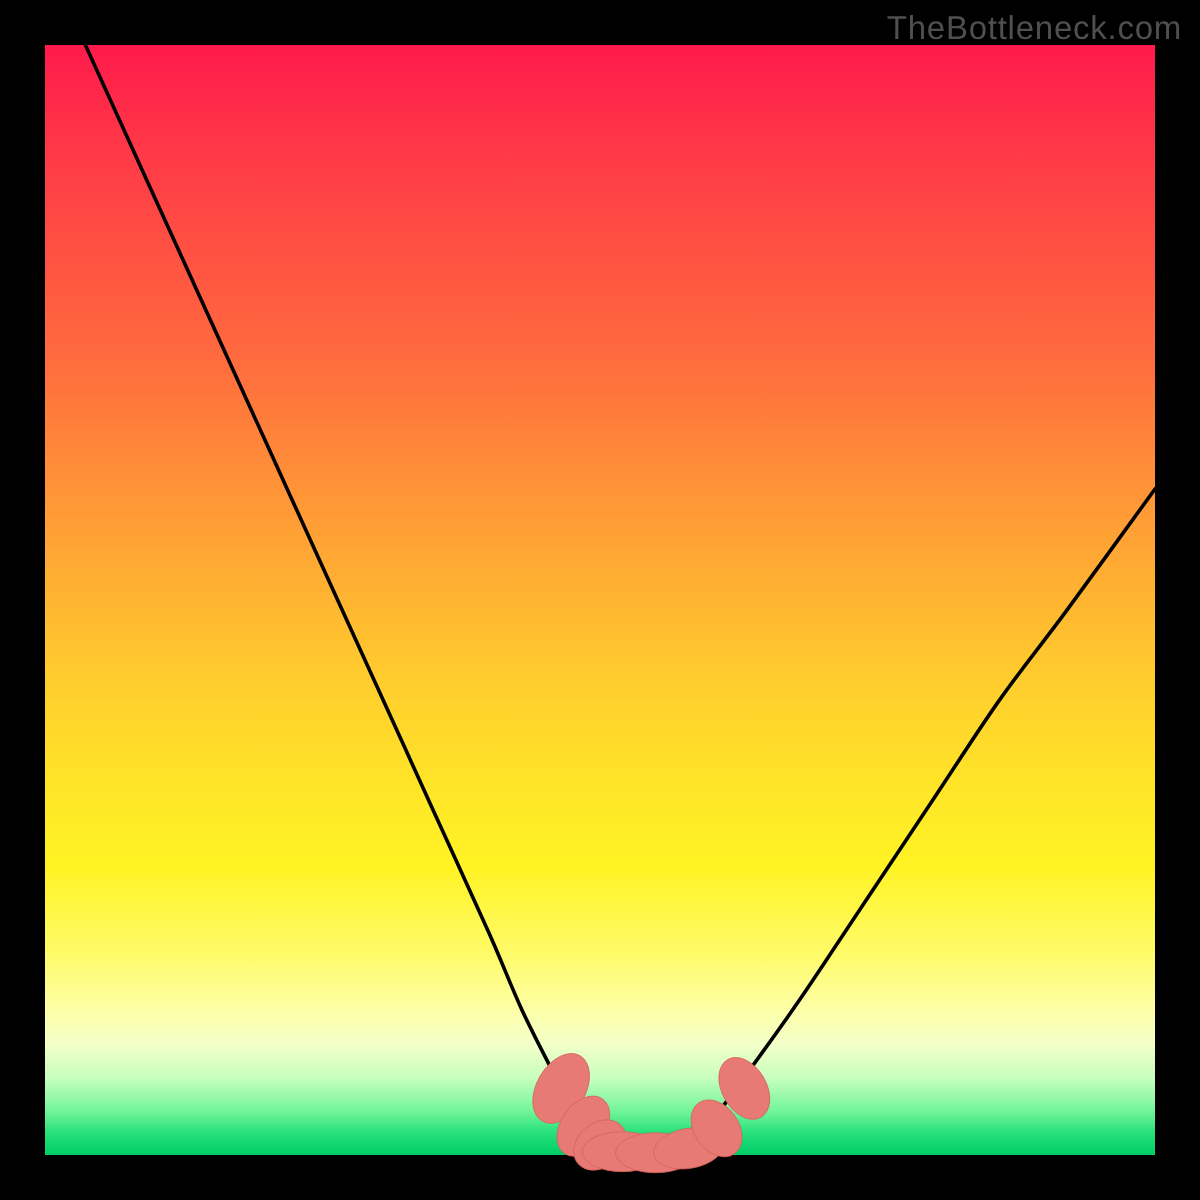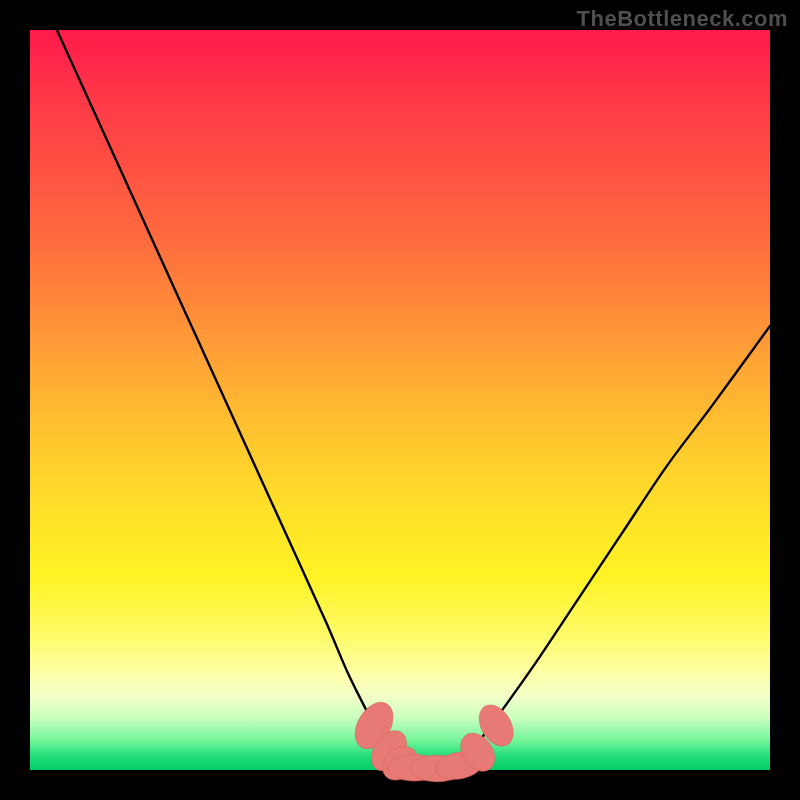--- a/index.html
+++ b/index.html
@@ -43,21 +43,21 @@
       #27e07b 98%,
       #00cc66 100%
     );
   }
   .watermark {
     position: absolute;
     top: 6px;
     right: 12px;
     color: #4f4f4f;
     font-size: 22px;
-    font-weight: 700;
+    font-weight: 400;
     letter-spacing: 0.5px;
     user-select: none;
   }
   svg.curve {
     position: absolute;
     left: 0;
     top: 0;
     width: 740px;
     height: 740px;
     overflow: visible;

